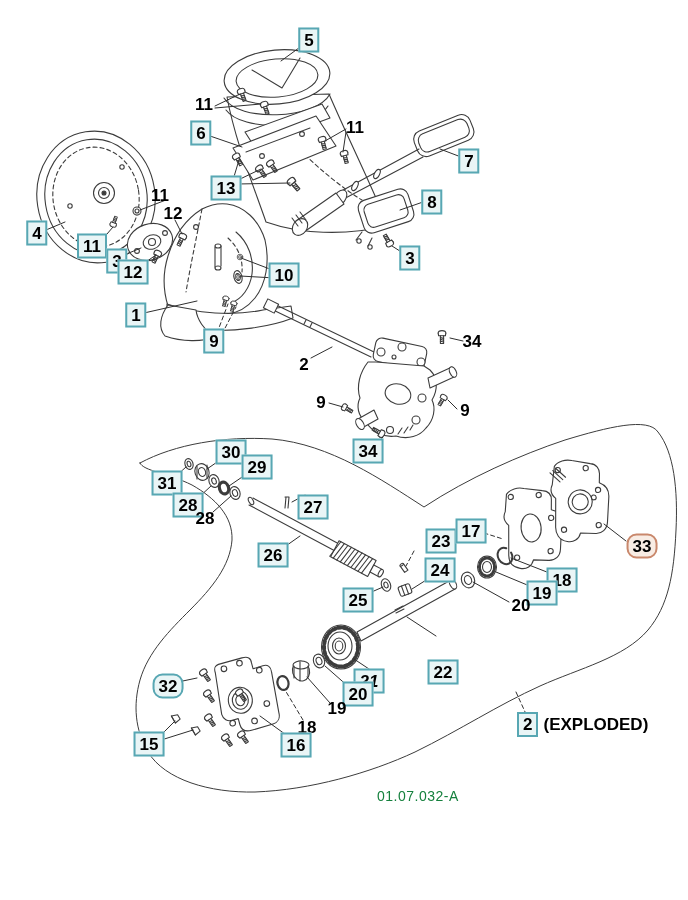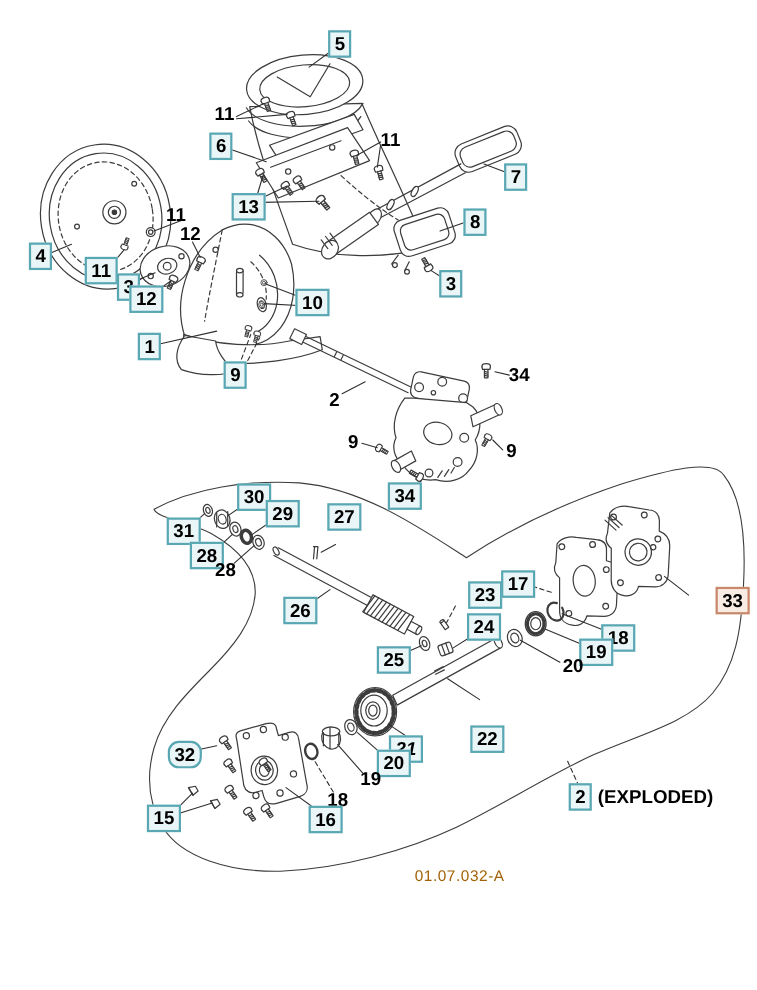--- a/index.html
+++ b/index.html
@@ -12,21 +12,21 @@
            white-space:nowrap;}
   .callout.boxed{border:2px solid var(--teal-border,#58a7b3);
                  background:var(--teal-bg,#e9f5f6);padding:2px 4px;}
   .callout.highlighted{border-color:var(--hl-border,#c9886c);
                  background:var(--hl-bg,#f8ece4);}
   #exploded-ref{position:absolute;left:517px;top:712px;z-index:2;display:flex;
                 align-items:center;gap:5px;font:bold 17px "Liberation Sans",sans-serif;color:#000;}
   #exploded-ref .ref-box{border:2px solid var(--teal-border,#58a7b3);
                 background:var(--teal-bg,#e9f5f6);padding:2px 4px;line-height:1;}
   #drawing-number{position:absolute;left:377px;top:788px;z-index:2;
-                font:14px "Liberation Sans",sans-serif;color:#a16207;letter-spacing:.5px;}
+                font:14px "Liberation Sans",sans-serif;color:#15803d;letter-spacing:.5px;}
 </style>
 </head>
 <body>
 
 <div id="canvas">
 
 <svg id="drawing" width="688" height="900" viewBox="0 0 688 900">
   <defs>
     <g id="screw">
       <ellipse cx="0" cy="0" rx="3.8" ry="2.4" fill="#fff"></ellipse>
@@ -394,35 +394,35 @@
       <div class="callout" style="left: 465px; top: 410px;">9</div>
       <div class="callout boxed" style="left: 368px; top: 451px;">34</div>
       <div class="callout boxed" style="left: 469px; top: 161px;">7</div>
       <div class="callout boxed" style="left: 432px; top: 202px;">8</div>
       <div class="callout boxed" style="left: 410px; top: 258px;">3</div>
       <div class="callout boxed" style="left: 231px; top: 452px;">30</div>
       <div class="callout boxed" style="left: 257px; top: 467px;">29</div>
       <div class="callout boxed" style="left: 167px; top: 483px;">31</div>
       <div class="callout boxed" style="left: 188px; top: 505px;">28</div>
       <div class="callout" style="left: 205px; top: 518px;">28</div>
-      <div class="callout boxed" style="left: 313px; top: 470px;">27</div>
+      <div class="callout boxed" style="left: 313px; top: 507px;">27</div>
       <div class="callout boxed" style="left: 273px; top: 555px;">26</div>
       <div class="callout boxed" style="left: 358px; top: 600px;">25</div>
       <div class="callout boxed" style="left: 417px; top: 541px; margin-left: 24px;">23</div>
       <div class="callout boxed" style="left: 440px; top: 570px;">24</div>
       <div class="callout boxed" style="left: 471px; top: 531px;">17</div>
       <div class="callout boxed" style="left: 443px; top: 672px;">22</div>
       <div class="callout boxed" style="left: 369px; top: 681px; font-style: italic;">21</div>
       <div class="callout boxed" style="left: 358px; top: 694px;">20</div>
       <div class="callout" style="left: 337px; top: 708px;">19</div>
       <div class="callout" style="left: 307px; top: 727px;">18</div>
       <div class="callout boxed" style="left: 296px; top: 745px;">16</div>
       <div class="callout boxed" style="left: 149px; top: 744px;">15</div>
       <div class="callout boxed" style="left: 168px; top: 686px; border-radius: 10px;">32</div>
-      <div class="callout boxed highlighted" style="left: 666px; top: 546px;">33</div>
+      <div class="callout boxed highlighted" style="left: 642px; top: 546px; border-radius: 10px;">33</div>
       <div class="callout boxed" style="left: 562px; top: 580px;">18</div>
       <div class="callout boxed" style="left: 542px; top: 593px;">19</div>
       <div class="callout" style="left: 521px; top: 605px;">20</div>
     </div>
 
 <div id="exploded-ref">
   <span class="ref-box">2</span>
   <span>(EXPLODED)</span>
 </div>
 

